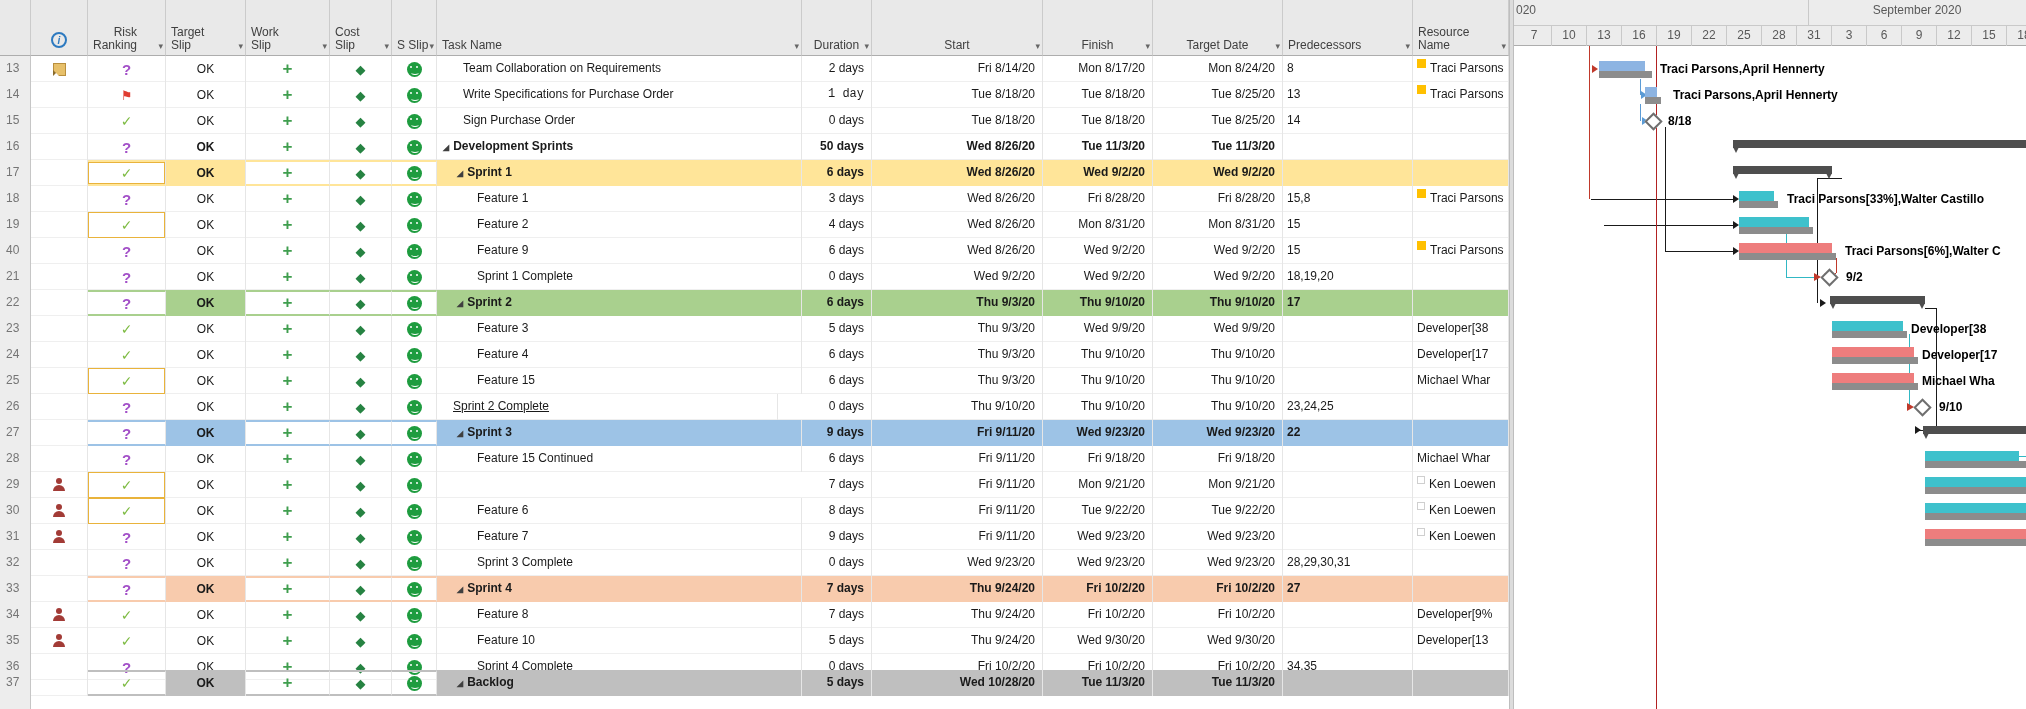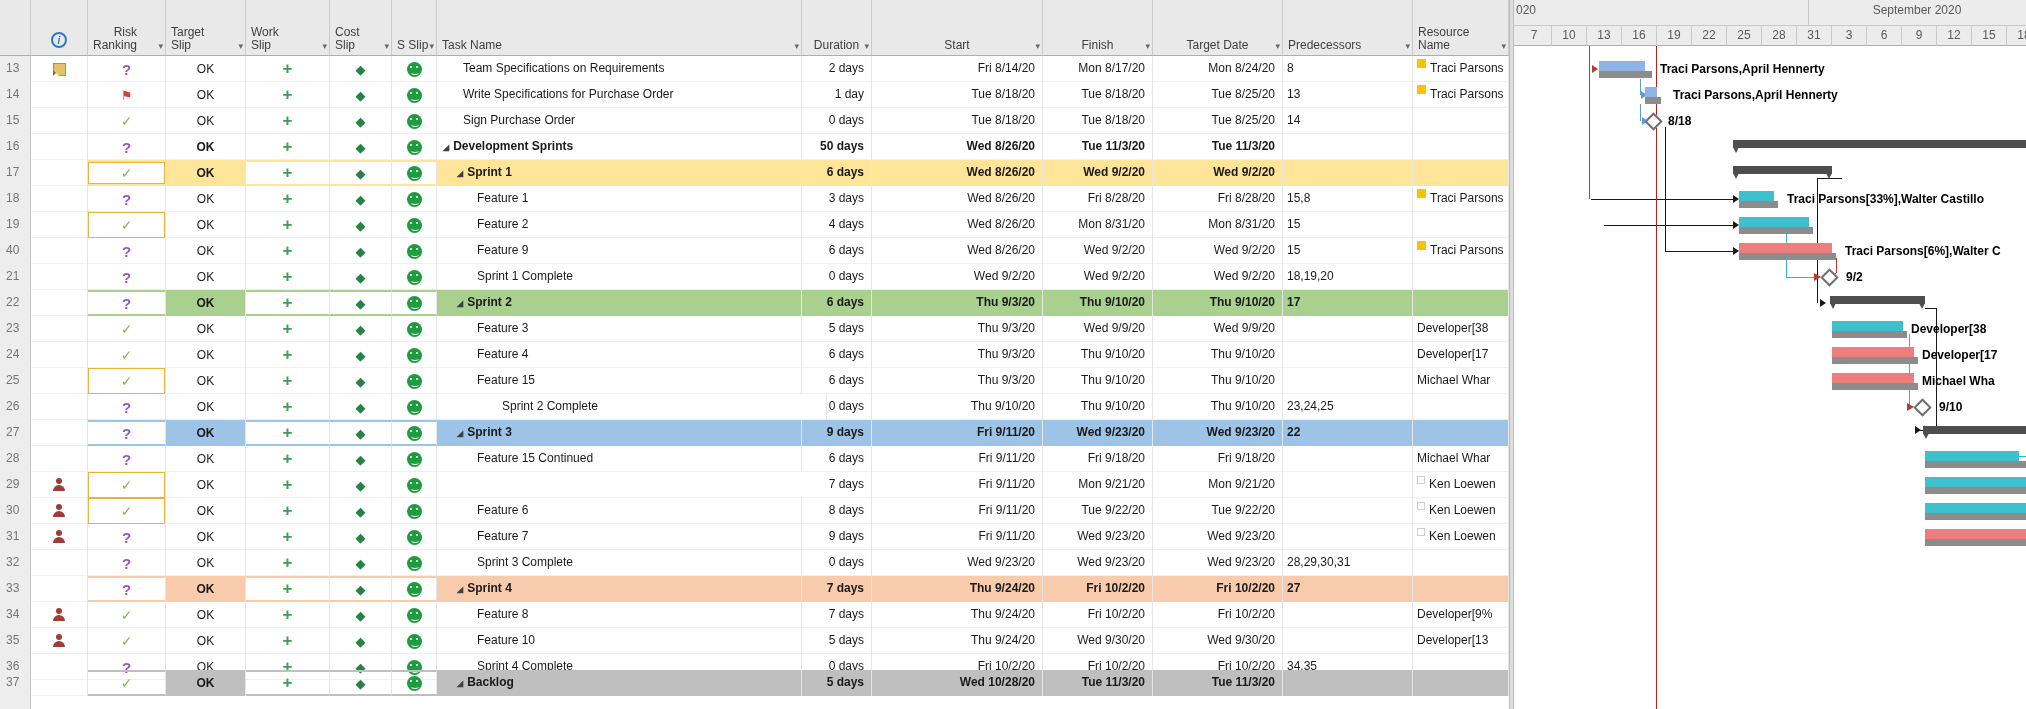--- a/index.html
+++ b/index.html
@@ -114,21 +114,21 @@
         <div class="tcell ctr" style="left: 166px; width: 80px;">OK</div>
         <div class="tcell ctr" style="left: 246px; width: 84px;">
           <span class="ic-plus">+</span>
         </div>
         <div class="tcell ctr" style="left: 330px; width: 62px;">
           <span class="ic-dia">◆</span>
         </div>
         <div class="tcell ctr" style="left: 392px; width: 45px;">
           <span class="smiley"></span>
         </div>
-        <div class="tcell" style="left: 437px; width: 365px; padding-left: 26px;"><span>Team Specifications on Requirements</span></div>
+        <div class="tcell" style="left: 437px; width: 365px; padding-left: 26px;"><span>Team Collaboration on Requirements</span></div>
         <div class="tcell rgt" style="left: 802px; width: 70px;">2 days</div>
         <div class="tcell rgt" style="left: 872px; width: 171px;">Fri 8/14/20</div>
         <div class="tcell rgt" style="left: 1043px; width: 110px;">Mon 8/17/20</div>
         <div class="tcell rgt" style="left: 1153px; width: 130px;">Mon 8/24/20</div>
         <div class="tcell lft" style="left: 1283px; width: 130px;">8</div>
         <div class="tcell lft" style="left: 1413px; width: 96px;"><span class="res-yellow"></span><span>Traci Parsons</span></div>
       </div>
       <div class="trow" style="top: 82px;">
         <div class="tcell idc" style="left: 0px; width: 31px;">14</div>
         <div class="tcell ctr" style="left: 31px; width: 57px;"></div>
@@ -139,21 +139,21 @@
         <div class="tcell ctr" style="left: 246px; width: 84px;">
           <span class="ic-plus">+</span>
         </div>
         <div class="tcell ctr" style="left: 330px; width: 62px;">
           <span class="ic-dia">◆</span>
         </div>
         <div class="tcell ctr" style="left: 392px; width: 45px;">
           <span class="smiley"></span>
         </div>
         <div class="tcell" style="left: 437px; width: 365px; padding-left: 26px;"><span>Write Specifications for Purchase Order</span></div>
-        <div class="tcell rgt" style="left: 802px; width: 70px;">1 day</div>
+        <div class="tcell rgt" style="left: 802px; width: 70px; font-family: Liberation Mono, monospace;">1 day</div>
         <div class="tcell rgt" style="left: 872px; width: 171px;">Tue 8/18/20</div>
         <div class="tcell rgt" style="left: 1043px; width: 110px;">Tue 8/18/20</div>
         <div class="tcell rgt" style="left: 1153px; width: 130px;">Tue 8/25/20</div>
         <div class="tcell lft" style="left: 1283px; width: 130px;">13</div>
         <div class="tcell lft" style="left: 1413px; width: 96px;"><span class="res-yellow"></span><span>Traci Parsons</span></div>
       </div>
       <div class="trow" style="top: 108px;">
         <div class="tcell idc" style="left: 0px; width: 31px;">15</div>
         <div class="tcell ctr" style="left: 31px; width: 57px;"></div>
         <div class="tcell ctr" style="left: 88px; width: 78px;">
@@ -426,21 +426,21 @@
         <div class="tcell ctr" style="left: 166px; width: 80px;">OK</div>
         <div class="tcell ctr" style="left: 246px; width: 84px;">
           <span class="ic-plus">+</span>
         </div>
         <div class="tcell ctr" style="left: 330px; width: 62px;">
           <span class="ic-dia">◆</span>
         </div>
         <div class="tcell ctr" style="left: 392px; width: 45px;">
           <span class="smiley"></span>
         </div>
-        <div class="tcell" style="left: 462px; width: 365px; padding-left: 40px;"><span>Sprint 2 Complete</span></div>
+        <div class="tcell" style="left: 413px; width: 365px; padding-left: 40px; text-decoration: underline;"><span>Sprint 2 Complete</span></div>
         <div class="tcell rgt" style="left: 802px; width: 70px;">0 days</div>
         <div class="tcell rgt" style="left: 872px; width: 171px;">Thu 9/10/20</div>
         <div class="tcell rgt" style="left: 1043px; width: 110px;">Thu 9/10/20</div>
         <div class="tcell rgt" style="left: 1153px; width: 130px;">Thu 9/10/20</div>
         <div class="tcell lft" style="left: 1283px; width: 130px;">23,24,25</div>
         <div class="tcell lft" style="left: 1413px; width: 96px;"><span></span></div>
       </div>
       <div class="trow" style="top: 420px;">
         <div class="tcell idc" style="left: 0px; width: 31px;">27</div>
         <div class="tcell ctr" style="left: 31px; width: 57px;"></div>

